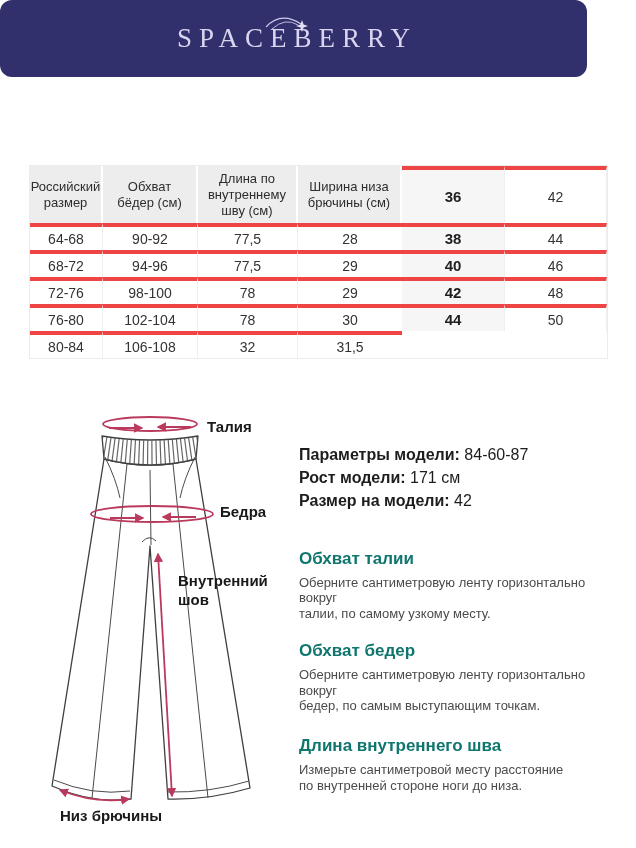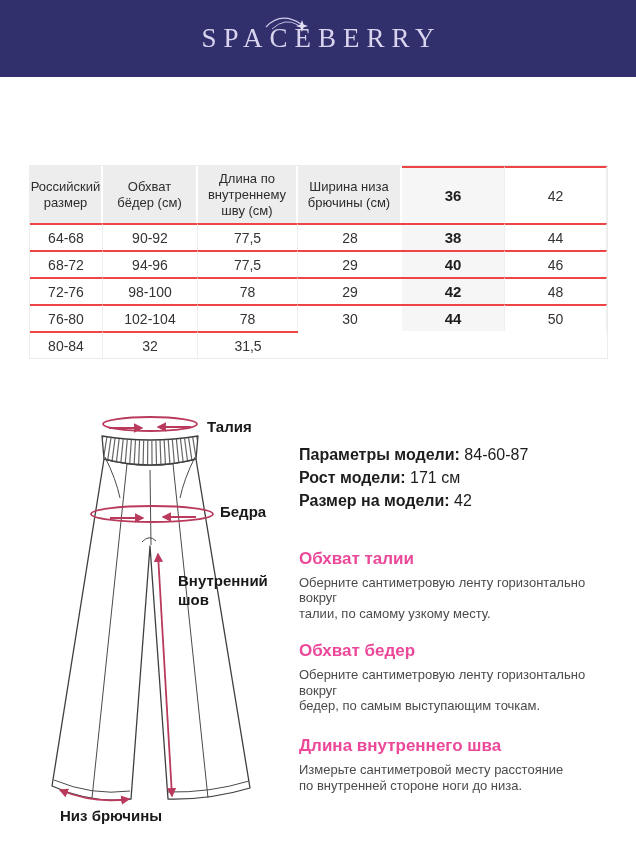--- a/index.html
+++ b/index.html
@@ -1,45 +1,45 @@
 <!DOCTYPE html>
 <html><head>
 <meta charset="utf-8">
 <style>
   html,body{margin:0;padding:0;background:#fff;}
   .page{position:relative;width:636px;height:848px;background:#ffffff;overflow:hidden;
         font-family:"Liberation Sans",sans-serif;color:#222;}
 
   
-  .header{position:absolute;left:0;top:0;width:636px;height:77px;background:#322f6d;}
+  .header{position:absolute;left:0;top:0;width:587px;height:77px;background:#322f6d;border-radius:12px;}
   .logo{position:absolute;left:0;top:0;width:100%;height:100%;
         display:flex;align-items:center;justify-content:center;}
   .logo-text{font-family:"Liberation Serif",serif;font-size:27px;letter-spacing:7px;
              color:#d9d5ef;font-weight:400;padding-left:7px;}
   .comet{position:absolute;left:263px;top:10px;}
 
   
   .tbl{position:absolute;left:29px;top:165px;width:577px;
        display:grid;grid-template-columns:73px 95px 100px 104px 103px 102px;
        grid-template-rows:57px repeat(5,27px);border:1px solid #ececec;box-sizing:content-box;}
   .th{background:#ededed;border-right:2px solid #ffffff;box-sizing:border-box;
       display:flex;align-items:center;justify-content:center;text-align:center;
       font-size:13px;line-height:16px;color:#2d2d2d;padding:0 5px;}
   .th:nth-child(6){border-right:none;padding-left:16px;}
   .td{box-sizing:border-box;display:flex;align-items:center;justify-content:center;
-      font-size:14px;color:#333;border-top:2px solid #ef4444;border-right:1px solid #efefef;}
+      font-size:14px;color:#333;border-top:4px solid #ef4444;border-right:1px solid #efefef;}
   .td.cfirst{background:#f6f6f6;font-weight:700;font-size:15px;color:#1e1e1e;}
   .td.clast{border-right:none;}
 
   
   .rightcol{position:absolute;left:299px;top:443px;width:322px;}
   .param-line{font-size:16px;line-height:23px;color:#1d1d1d;}
   .param-line .lbl{font-weight:700;}
   .sec{margin-top:0;}
-  .sec h3{margin:0;font-size:17px;line-height:22px;font-weight:700;color:#ec4899;}
+  .sec h3{margin:0;font-size:17px;line-height:22px;font-weight:700;color:#0f766e;}
   .sec .bodyline{font-size:13px;line-height:15.4px;color:#4b4b4b;}
   .sec .bodywrap{margin-top:5px;}
   .m1{margin-top:36px;} .m2{margin-top:19px;} .m3{margin-top:22px;}
 
   
   .diagram{position:absolute;left:30px;top:400px;}
   .outline{fill:#ffffff;stroke:#3f3f3f;stroke-width:1.3;stroke-linejoin:round;}
   .thin{fill:none;stroke:#4a4a4a;stroke-width:1;}
   .pink{fill:none;stroke:#b93a5c;stroke-width:1.8;}
   .dlabel{font-family:"Liberation Sans",sans-serif;font-size:15px;font-weight:600;fill:#191919;}
@@ -89,20 +89,21 @@
     <div class="td cfirst">42</div>
     <div class="td">48</div>
     <div class="td">76-80</div>
     <div class="td">102-104</div>
     <div class="td">78</div>
     <div class="td clast">30</div>
 
     <div class="td cfirst">44</div>
     <div class="td">50</div>
     <div class="td">80-84</div>
+    <div class="td">106-108</div>
     <div class="td">32</div>
     <div class="td clast">31,5</div>
   </div>
 
   <svg class="diagram" width="270" height="448" viewBox="0 0 270 448">
     <defs>
       <marker id="ah" viewBox="0 0 10 10" refX="8.5" refY="5" markerWidth="5.2" markerHeight="5.2" orient="auto-start-reverse">
         <path d="M0,0 L10,5 L0,10 Z" fill="#b93a5c"></path>
       </marker>
       <clipPath id="bandclip">

